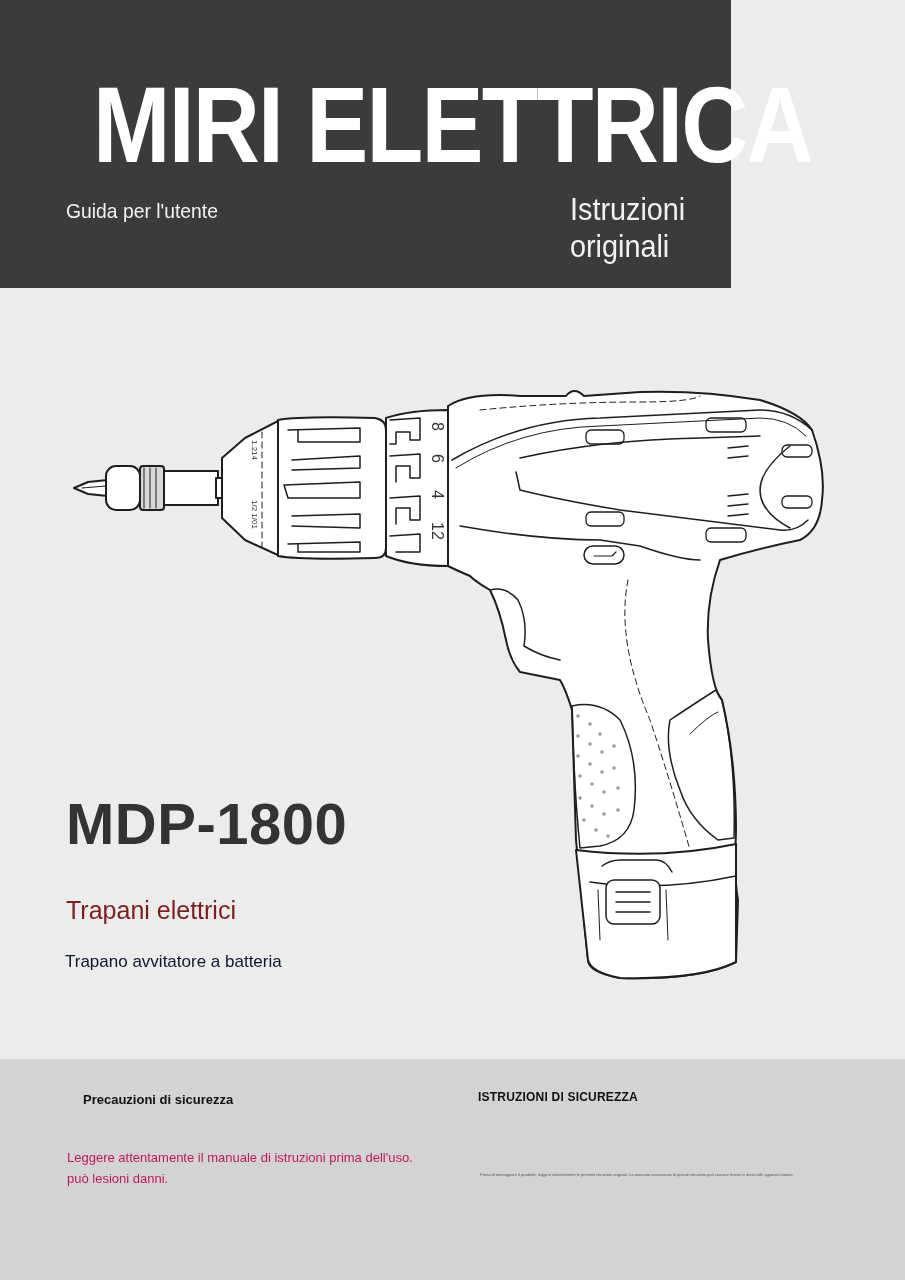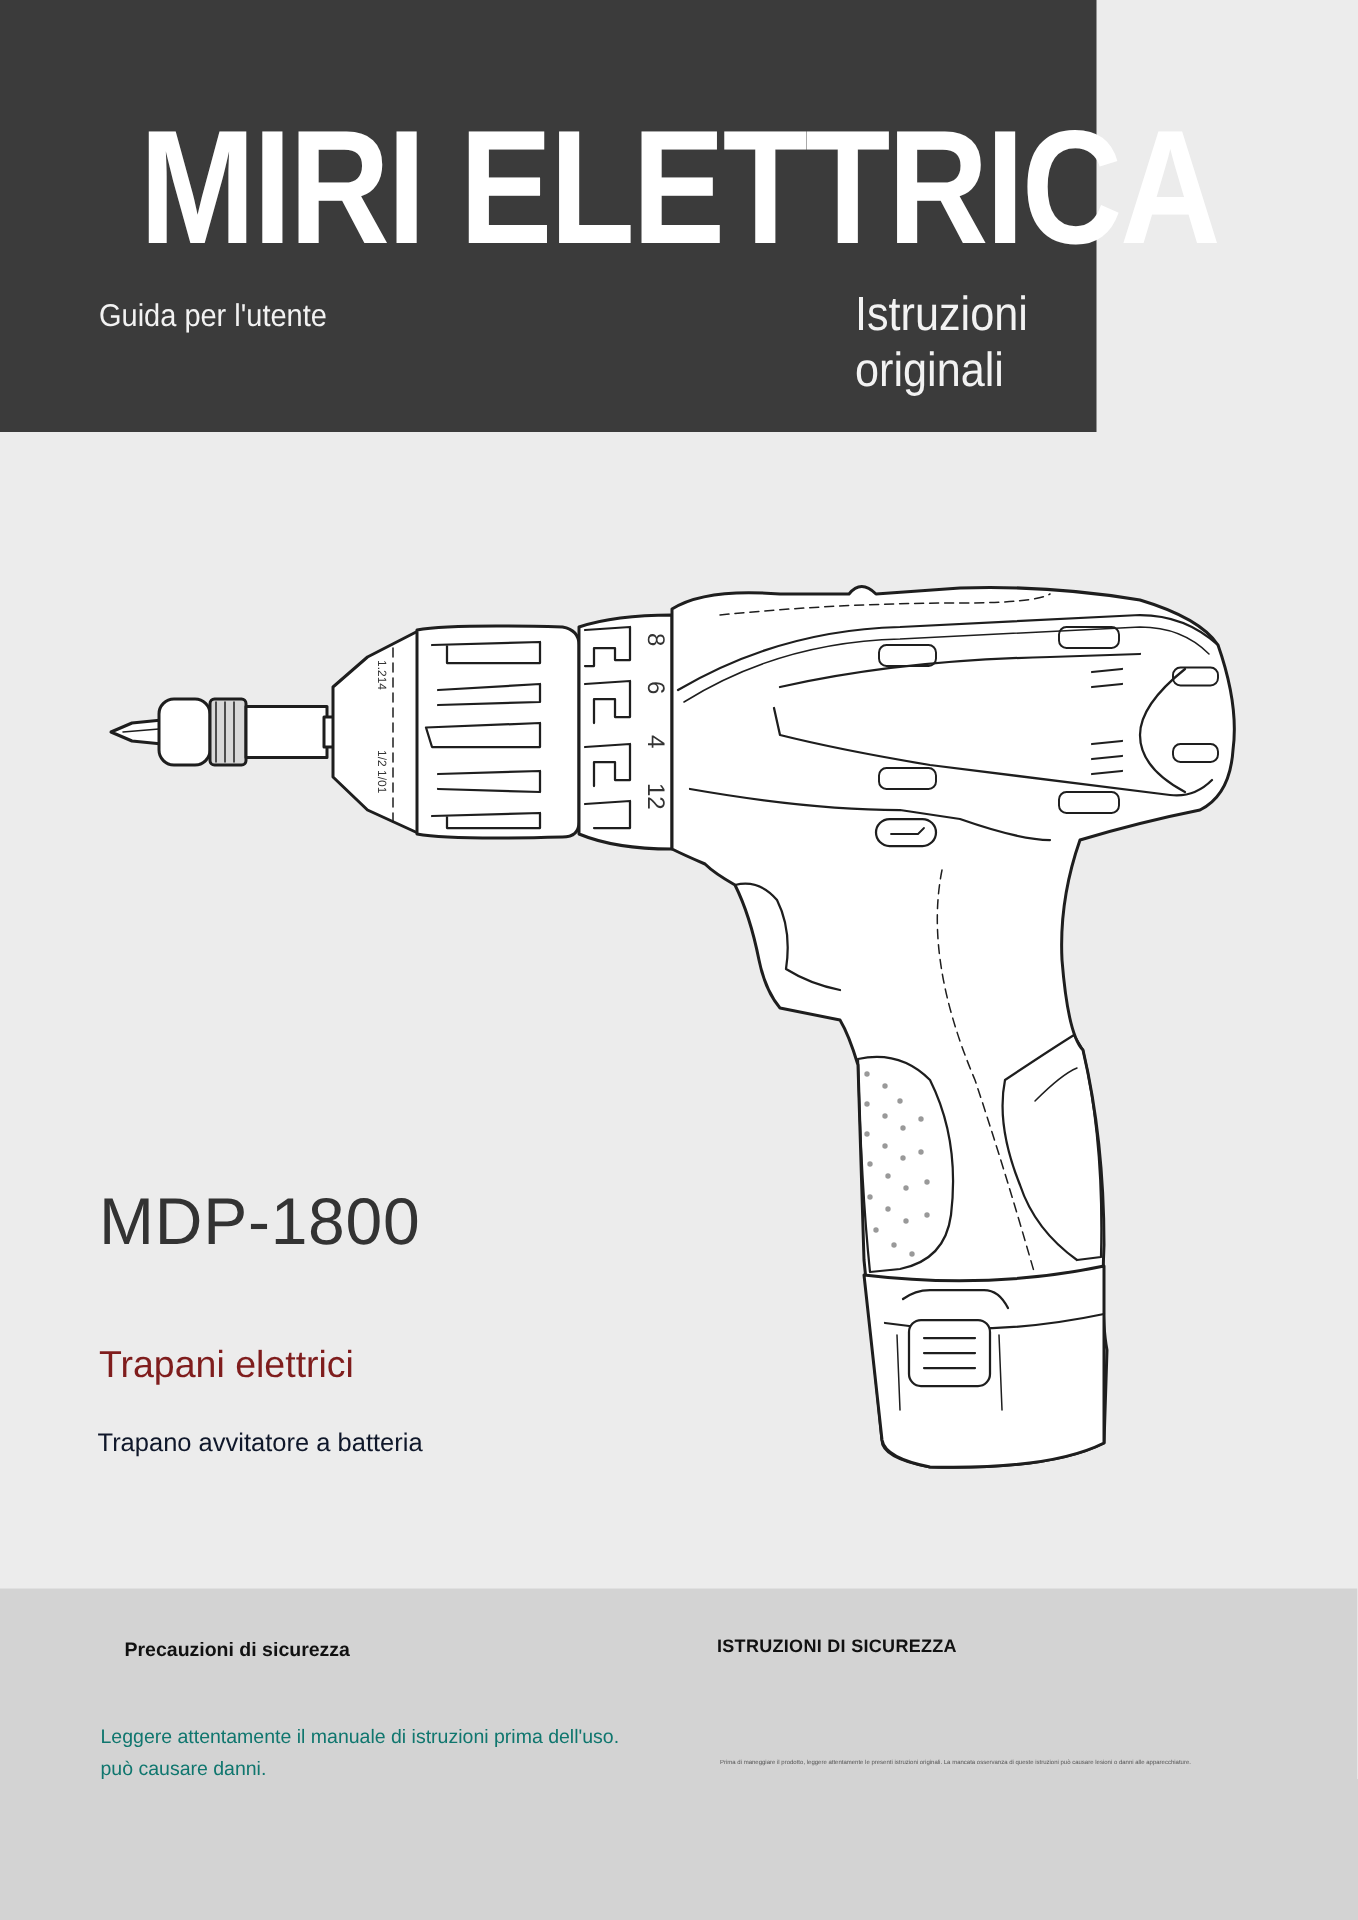--- a/index.html
+++ b/index.html
@@ -29,41 +29,41 @@
     }
 
     .hero {
       position: absolute; left: 0; top: 288px; width: 905px; height: 772px; background: #ececec;
     }
     .drill {
       position: absolute; left: 60px; top: 370px; width: 800px; height: 620px;
     }
     .model {
       position: absolute; left: 66px; top: 790px;
-      font-size: 44px; font-weight: 400; color: #333333; letter-spacing: 0.5px;
+      font-size: 58px; font-weight: 700; color: #333333; letter-spacing: 0.5px;
     }
     .category {
       position: absolute; left: 66px; top: 896px;
       font-size: 25px; color: #7f1d1d;
     }
     .product-type {
       position: absolute; left: 65px; top: 952px;
       font-size: 17px; color: #0f172a;
     }
 
     .footer {
       position: absolute; left: 0; top: 1059px; width: 905px; height: 221px; background: #d3d3d3;
     }
     .prec-title {
       position: absolute; left: 67px; top: 1092px;
       font-size: 13px; font-weight: 700; color: #111111; padding-left: 16px;
     }
     .prec-body {
       position: absolute; left: 67px; top: 1147px;
-      font-size: 13px; line-height: 21px; color: #0f766e;
+      font-size: 13px; line-height: 21px; color: #be185d;
     }
     .prec-body div { white-space: nowrap; }
     .safety-title {
       position: absolute; left: 478px; top: 1090px;
       font-size: 12px; font-weight: 700; color: #111111; letter-spacing: 0.2px;
     }
     .fine-print {
       position: absolute; left: 480px; top: 1172px; width: 370px;
       font-size: 4px; line-height: 6px; color: #555555; white-space: nowrap; overflow: hidden;
     }
@@ -184,16 +184,16 @@
 </svg>
 
 <div class="model">MDP-1800</div>
 <div class="category">Trapani elettrici</div>
 <div class="product-type">Trapano avvitatore a batteria</div>
 
 <div class="footer"></div>
 <div class="prec-title">Precauzioni di sicurezza</div>
 <div class="prec-body">
   <div>Leggere attentamente il manuale di istruzioni prima dell'uso.</div>
-  <div>può causare danni.</div>
+  <div>può lesioni danni.</div>
 </div>
 <div class="safety-title">ISTRUZIONI DI SICUREZZA</div>
 <div class="fine-print">Prima di maneggiare il prodotto, leggere attentamente le presenti istruzioni originali. La mancata osservanza di queste istruzioni può causare lesioni o danni alle apparecchiature.</div>
 
 </body></html>

